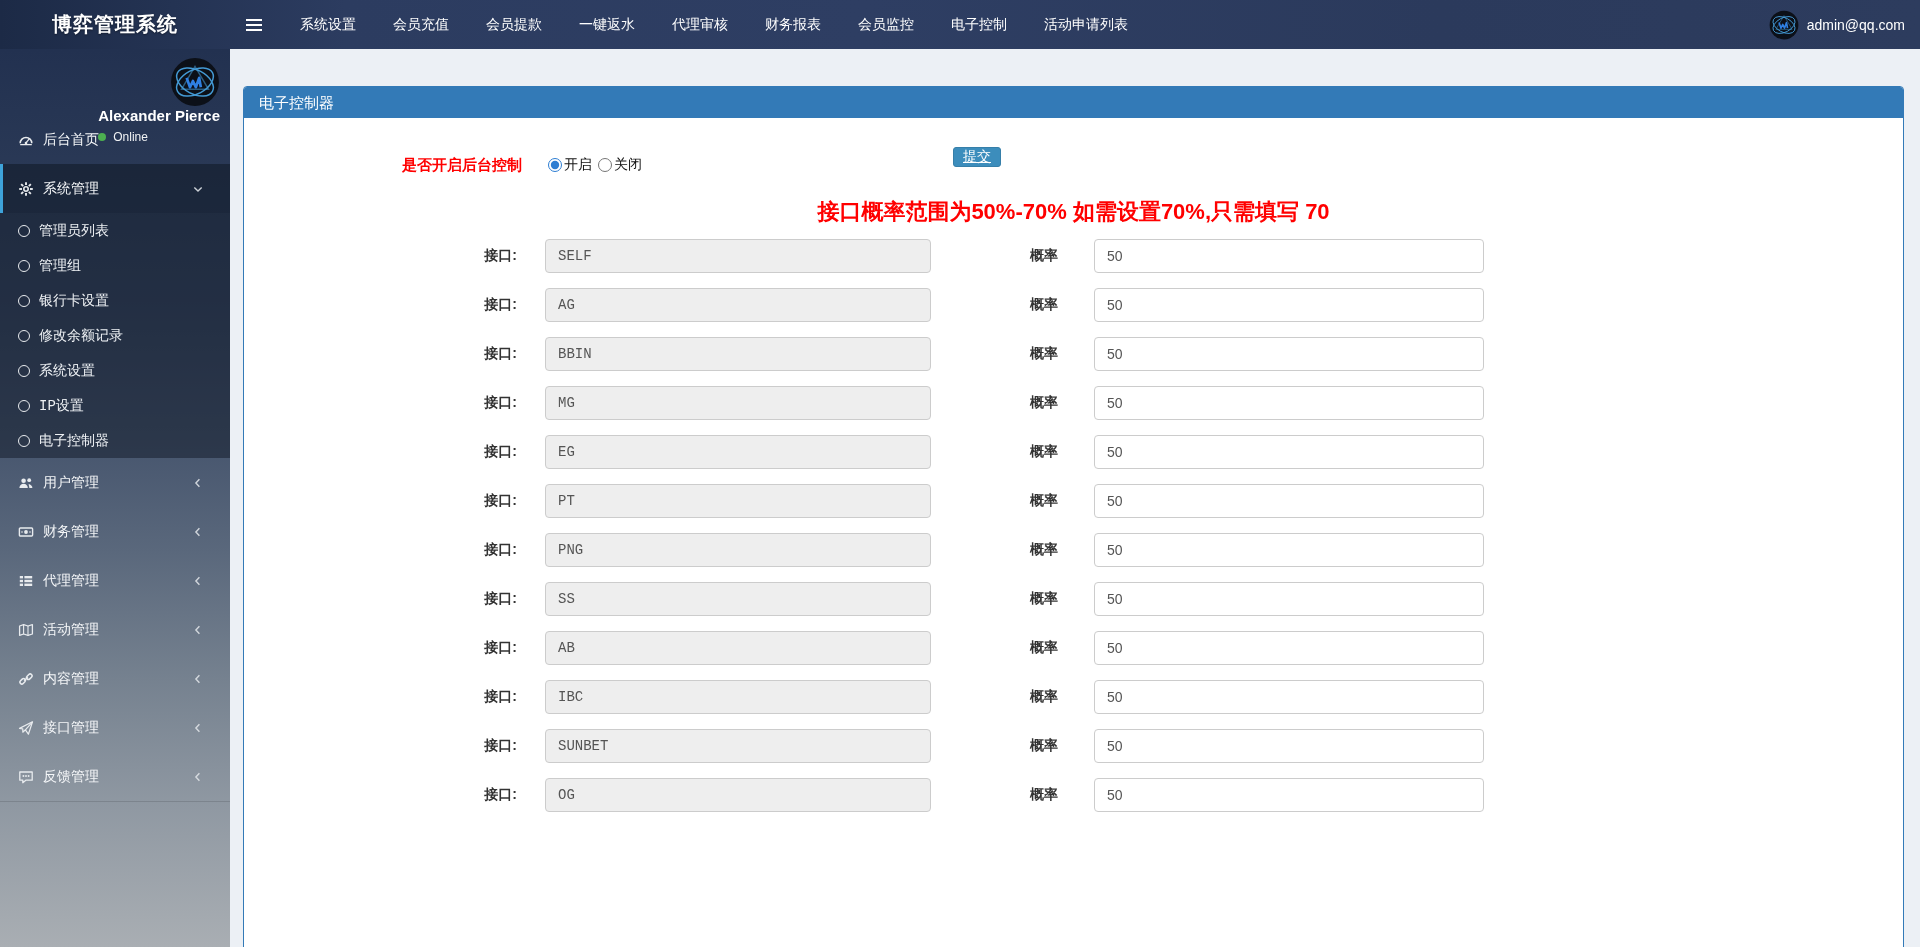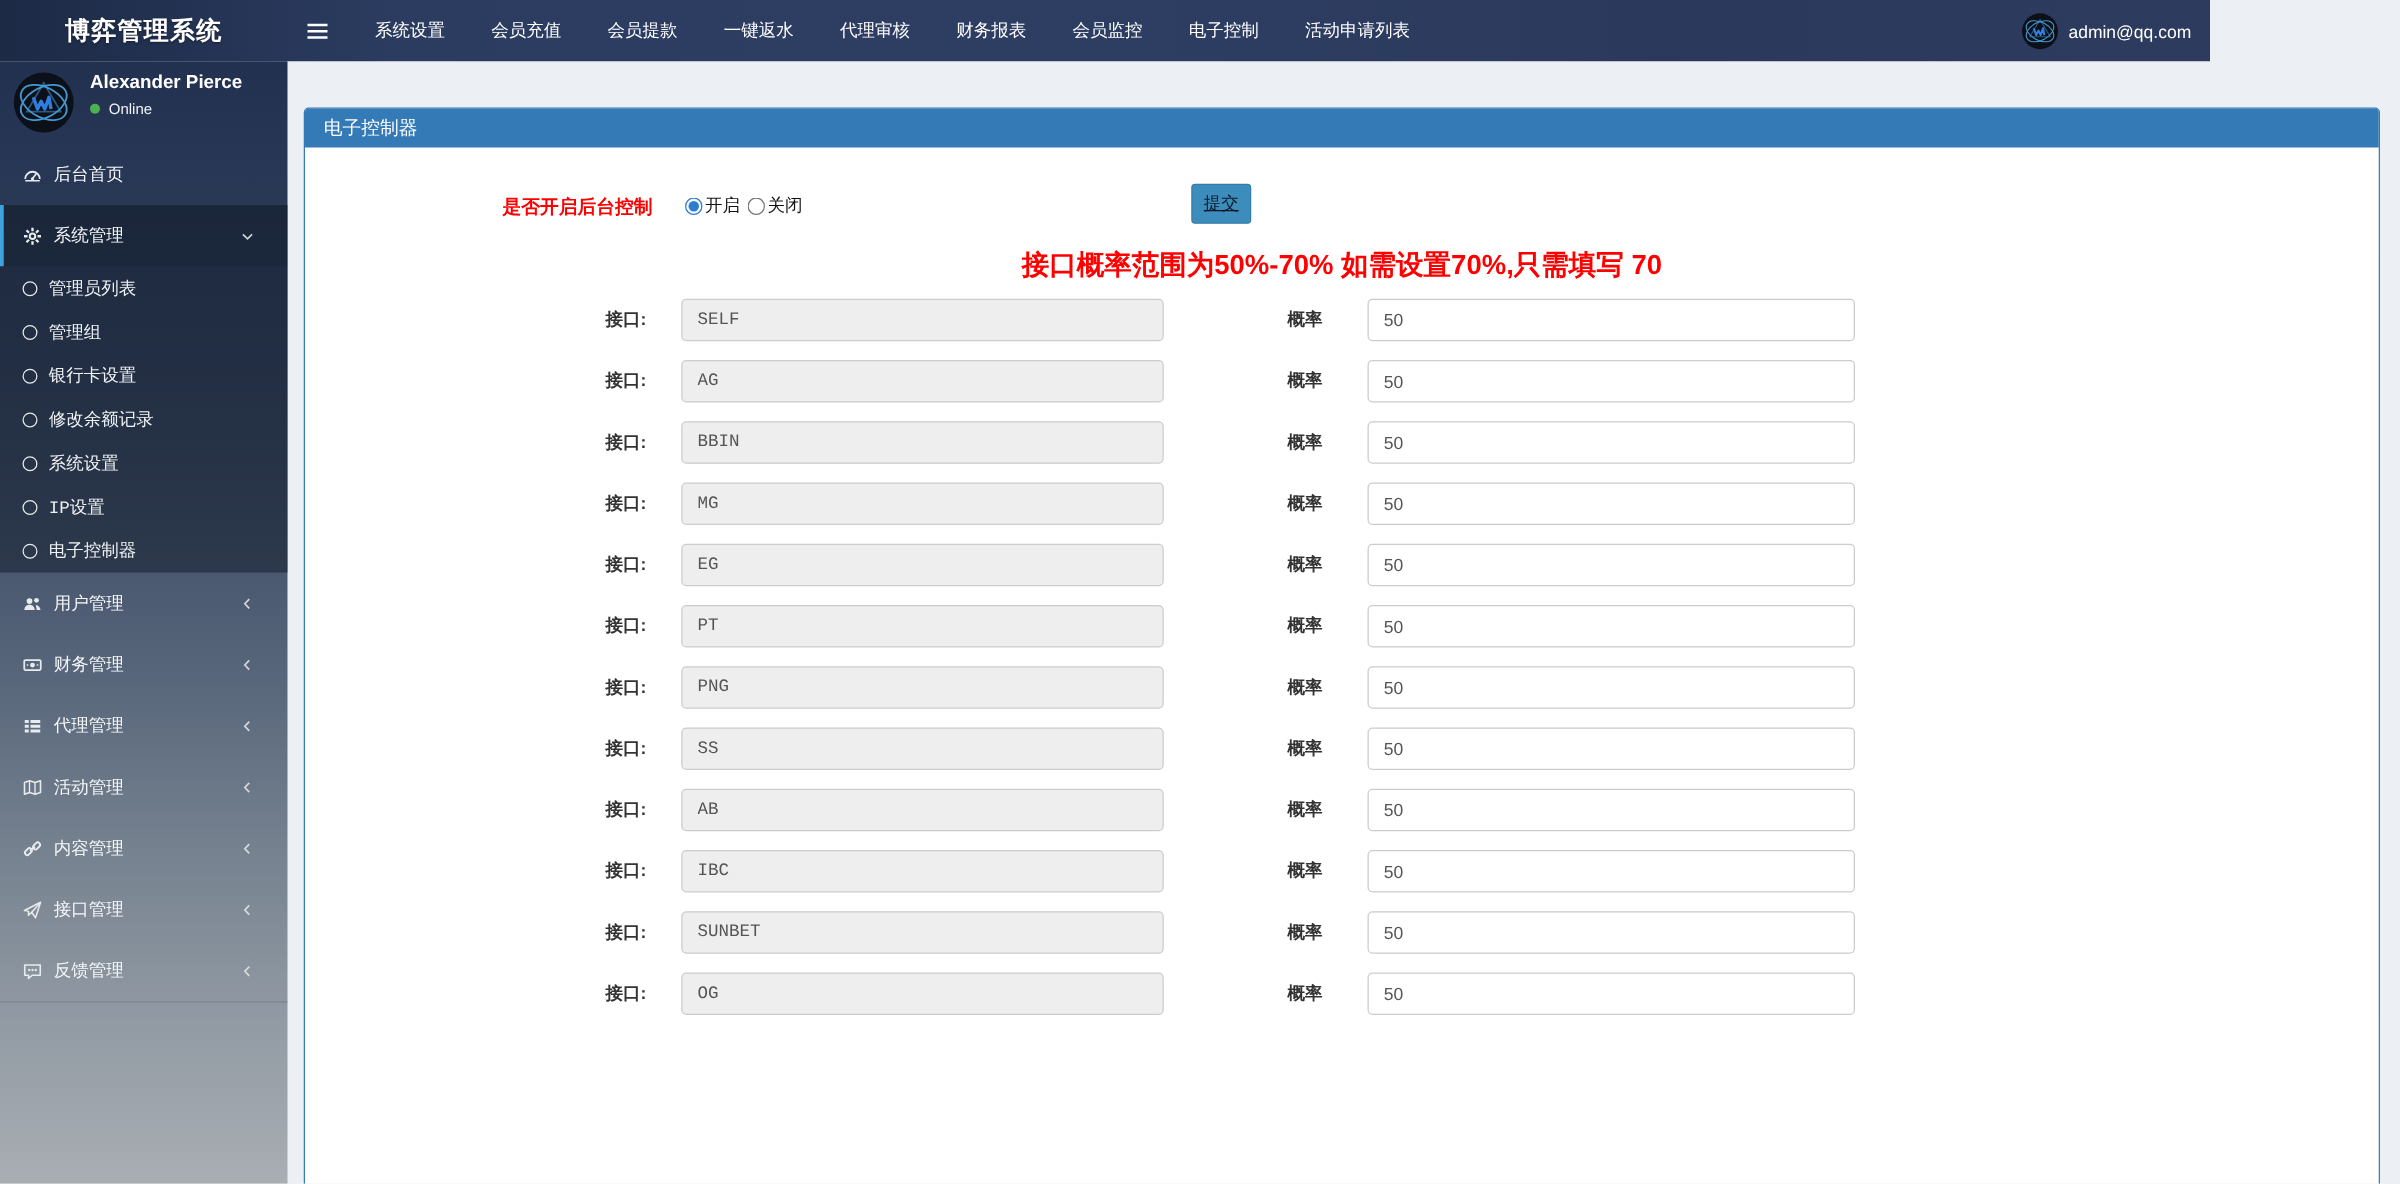--- a/index.html
+++ b/index.html
@@ -1,42 +1,42 @@
 <!DOCTYPE html>
 <html style="--accent: #3c8dbc; --panel-blue: #337ab7; --notice-red: #ff0000; --online-green: #4caf50;"><head>
 <meta charset="utf-8">
 <style>
   * { margin:0; padding:0; box-sizing:border-box; }
   html,body { width:1920px; height:947px; overflow:hidden;
     font-family:"Liberation Sans","DejaVu Sans",sans-serif; }
   body { background:#ecf0f5; position:relative; }
 
   
-  .main-header { position:absolute; top:0; left:0; width:1768px; height:49px;
+  .main-header { position:absolute; top:0; left:0; width:1920px; height:49px;
     display:flex; z-index:30;
     background:linear-gradient(90deg,#1c2a46 0%,#2c3c60 18%,#2e3e63 45%,#2b3a5c 75%,#2d3c5e 100%); }
   .brand { width:230px; height:49px; display:flex; align-items:center; justify-content:center;
     color:#fff; font-size:20px; font-weight:bold; letter-spacing:1px; cursor:pointer;
     background:linear-gradient(90deg,#16233c 0%,#24345а 60%,#243455 100%); text-shadow:0 1px 2px rgba(0,0,0,.4); }
   .nav-left { display:flex; align-items:center; flex:1; }
   .hamburger { width:48px; height:49px; display:flex; flex-direction:column; gap:3px;
     align-items:center; justify-content:center; cursor:pointer; }
   .hamburger span { display:block; width:16px; height:2px; background:#fff; }
   .top-menu { display:flex; align-items:center; height:49px; }
   .top-menu .tm-item { color:#fff; font-size:14px; padding:0 15px; margin-left:7px; height:49px;
     display:flex; align-items:center; cursor:pointer; white-space:nowrap; }
   .nav-right { display:flex; align-items:center; padding-right:15px; cursor:pointer; }
   .nav-right .avatar-sm { width:30px; height:30px; margin-right:8px; }
   .nav-right .email { color:#fff; font-size:14px; }
 
   
   .main-sidebar { position:absolute; top:49px; left:0; width:230px; height:898px; z-index:20;
     background:linear-gradient(180deg,#223150 0%,#2a3956 14%,#33425e 28%,#44536c 42%,
       #5a687c 56%,#75818f 70%,#8f98a2 84%,#a9aeb3 100%); }
-  .user-panel { display:flex; align-items:flex-start; padding:8px 10px; height:66px; }
+  .user-panel { display:flex; align-items:flex-end; padding:8px 10px; height:66px;flex-direction:column; }
   .user-panel .avatar-lg { width:50px; height:50px; flex:0 0 50px; }
   .user-info { margin-left:12px; }
   .user-name { color:#fff; font-size:15px; font-weight:bold; }
   .user-status { display:flex; align-items:center; margin-top:6px; }
   .dot { width:8px; height:8px; border-radius:50%; background:var(--online-green,#4caf50); margin-right:7px; }
   .status-text { color:#f0f2f4; font-size:12px; }
 
   .sidebar-menu { list-style:none; }
   .sm-item { height:49px; display:flex; align-items:center; padding:0 25px 0 18px;
     color:#f4f6f8; font-size:14px; cursor:pointer; position:relative; }
@@ -58,23 +58,23 @@
     border-radius:4px 4px 0 0; min-height:1000px; }
   .panel-heading { background:var(--panel-blue,#337ab7); color:#fff; font-size:15px;
     height:31px; line-height:31px; padding:0 15px; border-radius:3px 3px 0 0; }
   .panel-body { position:relative; padding:0 15px; }
 
   .ctrl-row { display:flex; align-items:center; padding-top:30px; height:64px; }
   .ctrl-label { width:263px; text-align:right; color:var(--notice-red,#f00); font-weight:bold; font-size:15px; }
   .radio-group { margin-left:26px; display:flex; align-items:center; font-size:14px; color:#111; }
   .radio-group input { accent-color:#2d7dd2; width:14px; height:14px; margin-right:2px; cursor:pointer; }
   .radio-group label { cursor:pointer; margin-right:6px; }
-  .btn-submit { position:absolute; left:709px; top:29px; width:48px; height:32px;
+  .btn-submit { position:absolute; left:709px; top:29px; width:48px; height:20px;
     background:var(--accent,#3c8dbc); border:1px solid #367fa9; border-radius:3px;
-    color:#0f172a; font-size:14px; cursor:pointer;text-decoration:underline; }
+    color:#ffffff; font-size:14px; cursor:pointer;text-decoration:underline; }
 
   .notice1 { margin-top:89px; text-align:center; color:var(--notice-red,#f00);
     font-size:24px; font-weight:bold; line-height:34px; }
   .notice2 { margin-top:13px; text-align:center; color:var(--notice-red,#f00);
     font-size:22px; font-weight:bold; line-height:34px; }
 
   .form-area { margin-top:10px; }
   .frow { display:flex; align-items:center; height:34px; margin-bottom:15px; }
   .flbl { width:258px; text-align:right; font-size:14px; font-weight:bold; color:#333; }
   .inp { height:34px; border:1px solid #ccc; border-radius:4px; font-size:14px; color:#555;

